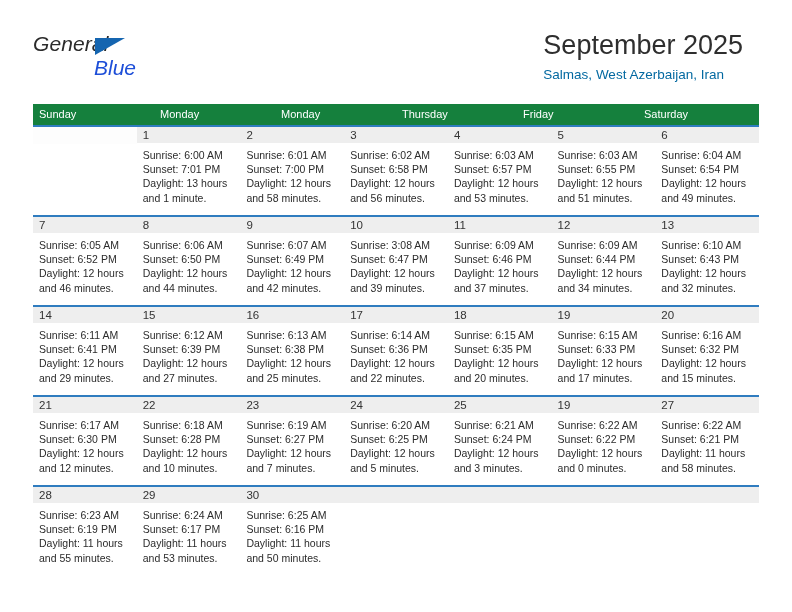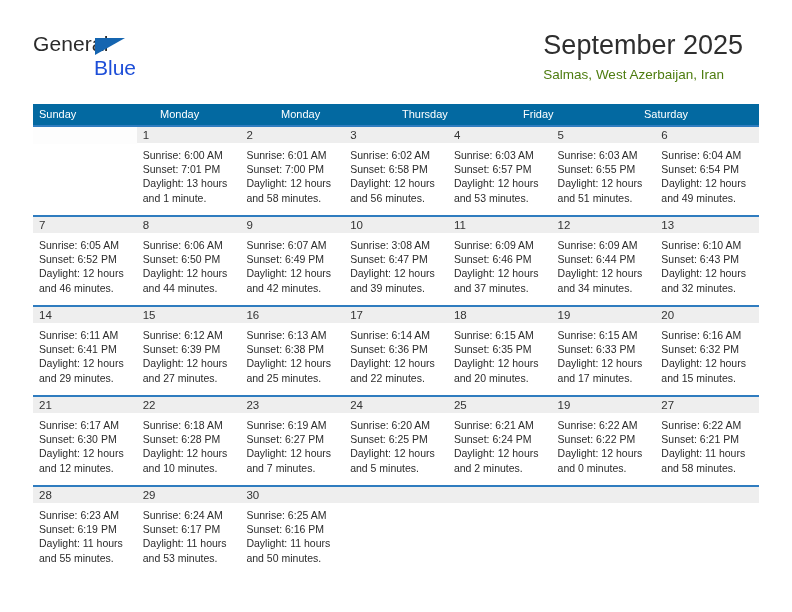--- a/index.html
+++ b/index.html
@@ -24,20 +24,21 @@
     top: 28px;
     width: 726px;
     height: 68px;
   }
   .logo {
     position: absolute;
     left: 0;
     top: 4px;
     width: 200px;
     height: 52px;
+    font-style: italic;
   }
   .logo-general {
     position: absolute;
     left: 0;
     top: 0;
     font-size: 21px;
     color: #2b2b2b;
     letter-spacing: 0.1px;
     line-height: 24px;
   }
@@ -66,36 +67,36 @@
   }
   .cal-title {
     font-size: 27px;
     color: #2e2e2e;
     line-height: 34px;
     font-weight: normal;
     white-space: nowrap;
   }
   .cal-sub {
     font-size: 13.5px;
-    color: #4d7c0f;
+    color: #0369a1;
     line-height: 22px;
     margin-top: 2px;
     white-space: nowrap;
   }
 
   
   .cal {
     position: absolute;
     left: 33px;
     top: 104px;
     width: 726px;
   }
   .dow-row {
     display: flex;
-    background: #0369a1;
+    background: #15803d;
     height: 21px;
   }
   .dow {
     flex: 1 1 0;
     color: #ffffff;
     font-size: 11px;
     line-height: 21px;
     padding-left: 6px;
     white-space: nowrap;
     overflow: hidden;
@@ -443,21 +444,21 @@
         </div>
       </div>
       <div class="cell">
         <div class="daynum-band">
           <span class="daynum">25</span>
         </div>
         <div class="info">
           <div>Sunrise: 6:21 AM</div>
           <div>Sunset: 6:24 PM</div>
           <div>Daylight: 12 hours</div>
-          <div>and 2 minutes.</div>
+          <div>and 3 minutes.</div>
         </div>
       </div>
       <div class="cell">
         <div class="daynum-band">
           <span class="daynum">19</span>
         </div>
         <div class="info">
           <div>Sunrise: 6:22 AM</div>
           <div>Sunset: 6:22 PM</div>
           <div>Daylight: 12 hours</div>

